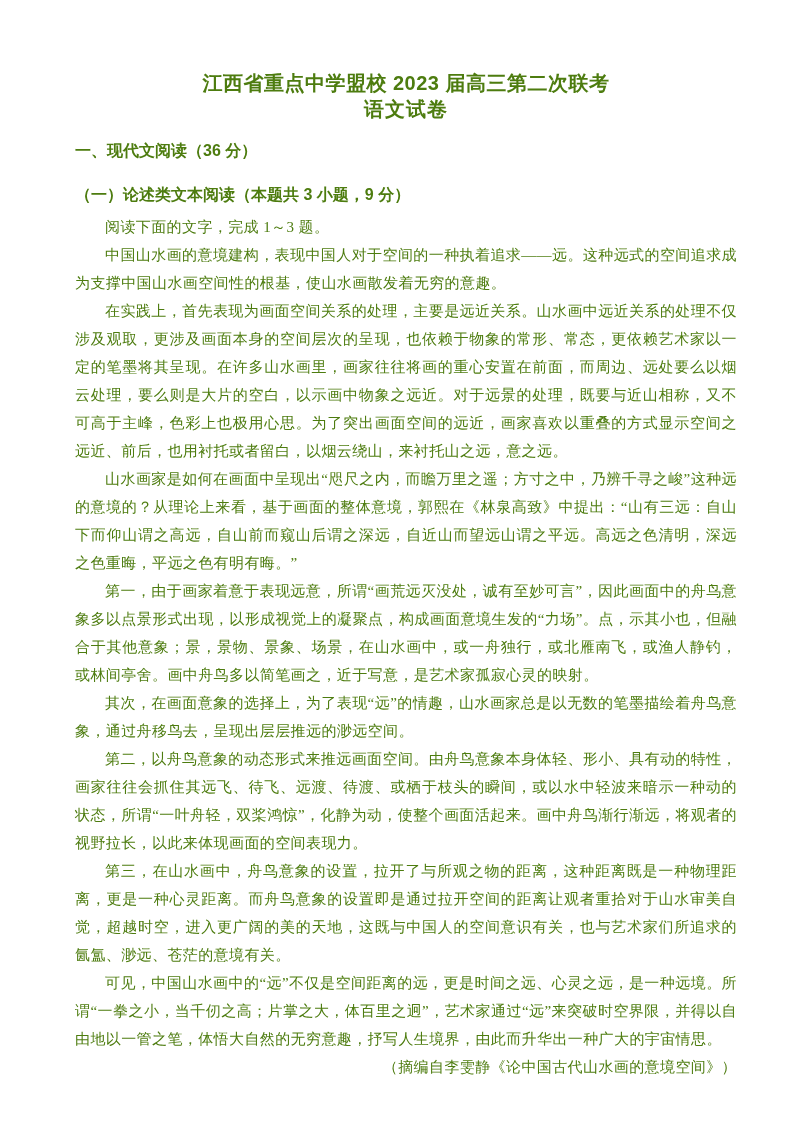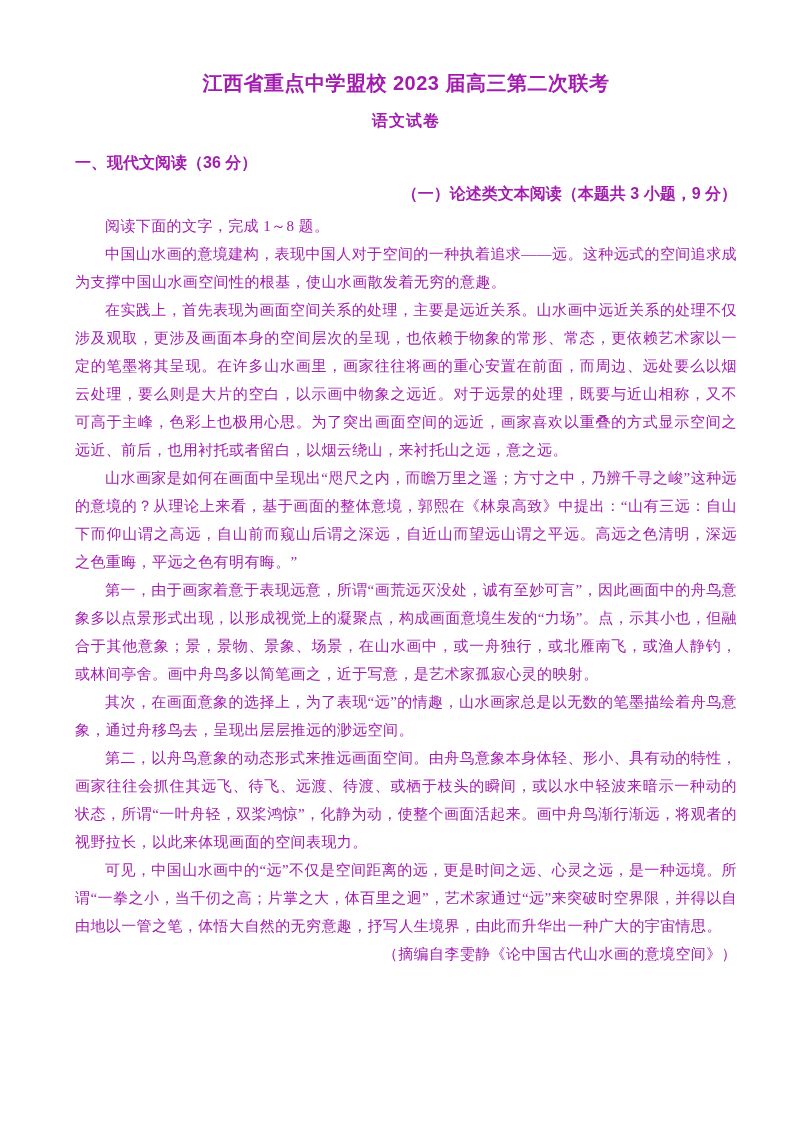--- a/index.html
+++ b/index.html
@@ -3,56 +3,54 @@
 <meta charset="utf-8">
 <style>
   * { margin: 0; padding: 0; box-sizing: border-box; }
   html, body { background: #888; }
   .page {
     position: relative;
     width: 794px;
     height: 1123px;
     margin: 0 auto;
     background: #ffffff;
-    color: #a21caf;
+    color: #4d7c0f;
     padding: 70px 57px 0 75px;
     overflow: hidden;
     font-family: "Liberation Serif", "DejaVu Serif", serif;
   }
   .doc-title {
     text-align: center;
     font-family: "Liberation Sans", "DejaVu Sans", sans-serif;
     font-weight: bold;
     font-size: 20px;
     line-height: 26px;
     letter-spacing: 0.5px;
   }
   .doc-subtitle {
     text-align: center;
     font-family: "Liberation Sans", "DejaVu Sans", sans-serif;
     font-weight: bold;
-    font-size: 16px;
+    font-size: 20px;
     line-height: 26px;
-    margin-top: 12px;
     letter-spacing: 1px;
   }
   .section-heading {
     font-family: "Liberation Sans", "DejaVu Sans", sans-serif;
     font-weight: bold;
     font-size: 16px;
     line-height: 24px;
     margin-top: 17px;
   }
   .subsection-heading {
     font-family: "Liberation Sans", "DejaVu Sans", sans-serif;
     font-weight: bold;
     font-size: 16px;
     line-height: 24px;
-    margin-top: 7px;
-    text-align: right;
+    margin-top: 20px;
   }
   .passage { margin-top: 6px; }
   .passage p {
     font-size: 15px;
     line-height: 28px;
     text-indent: 2em;
     text-align: justify;
     text-justify: inter-ideograph;
     letter-spacing: 0.4px;
   }
@@ -67,23 +65,24 @@
 <body>
 
 <div class="page">
   <div class="doc-title">江西省重点中学盟校 2023 届高三第二次联考</div>
   <div class="doc-subtitle">语文试卷</div>
 
   <div class="section-heading">一、现代文阅读（36 分）</div>
   <div class="subsection-heading">（一）论述类文本阅读（本题共 3 小题，9 分）</div>
 
   <div class="passage">
-    <p>阅读下面的文字，完成 1～8 题。</p>
+    <p>阅读下面的文字，完成 1～3 题。</p>
     <p>中国山水画的意境建构，表现中国人对于空间的一种执着追求——远。这种远式的空间追求成为支撑中国山水画空间性的根基，使山水画散发着无穷的意趣。</p>
     <p>在实践上，首先表现为画面空间关系的处理，主要是远近关系。山水画中远近关系的处理不仅涉及观取，更涉及画面本身的空间层次的呈现，也依赖于物象的常形、常态，更依赖艺术家以一定的笔墨将其呈现。在许多山水画里，画家往往将画的重心安置在前面，而周边、远处要么以烟云处理，要么则是大片的空白，以示画中物象之远近。对于远景的处理，既要与近山相称，又不可高于主峰，色彩上也极用心思。为了突出画面空间的远近，画家喜欢以重叠的方式显示空间之远近、前后，也用衬托或者留白，以烟云绕山，来衬托山之远，意之远。</p>
     <p>山水画家是如何在画面中呈现出“咫尺之内，而瞻万里之遥；方寸之中，乃辨千寻之峻”这种远的意境的？从理论上来看，基于画面的整体意境，郭熙在《林泉高致》中提出：“山有三远：自山下而仰山谓之高远，自山前而窥山后谓之深远，自近山而望远山谓之平远。高远之色清明，深远之色重晦，平远之色有明有晦。”</p>
     <p>第一，由于画家着意于表现远意，所谓“画荒远灭没处，诚有至妙可言”，因此画面中的舟鸟意象多以点景形式出现，以形成视觉上的凝聚点，构成画面意境生发的“力场”。点，示其小也，但融合于其他意象；景，景物、景象、场景，在山水画中，或一舟独行，或北雁南飞，或渔人静钓，或林间亭舍。画中舟鸟多以简笔画之，近于写意，是艺术家孤寂心灵的映射。</p>
     <p>其次，在画面意象的选择上，为了表现“远”的情趣，山水画家总是以无数的笔墨描绘着舟鸟意象，通过舟移鸟去，呈现出层层推远的渺远空间。</p>
     <p>第二，以舟鸟意象的动态形式来推远画面空间。由舟鸟意象本身体轻、形小、具有动的特性，画家往往会抓住其远飞、待飞、远渡、待渡、或栖于枝头的瞬间，或以水中轻波来暗示一种动的状态，所谓“一叶舟轻，双桨鸿惊”，化静为动，使整个画面活起来。画中舟鸟渐行渐远，将观者的视野拉长，以此来体现画面的空间表现力。</p>
+    <p>第三，在山水画中，舟鸟意象的设置，拉开了与所观之物的距离，这种距离既是一种物理距离，更是一种心灵距离。而舟鸟意象的设置即是通过拉开空间的距离让观者重拾对于山水审美自觉，超越时空，进入更广阔的美的天地，这既与中国人的空间意识有关，也与艺术家们所追求的氤氲、渺远、苍茫的意境有关。</p>
     <p>可见，中国山水画中的“远”不仅是空间距离的远，更是时间之远、心灵之远，是一种远境。所谓“一拳之小，当千仞之高；片掌之大，体百里之迥”，艺术家通过“远”来突破时空界限，并得以自由地以一管之笔，体悟大自然的无穷意趣，抒写人生境界，由此而升华出一种广大的宇宙情思。</p>
     <div class="attribution">（摘编自李雯静《论中国古代山水画的意境空间》）</div>
   </div>
 </div>
 
 </body></html>

